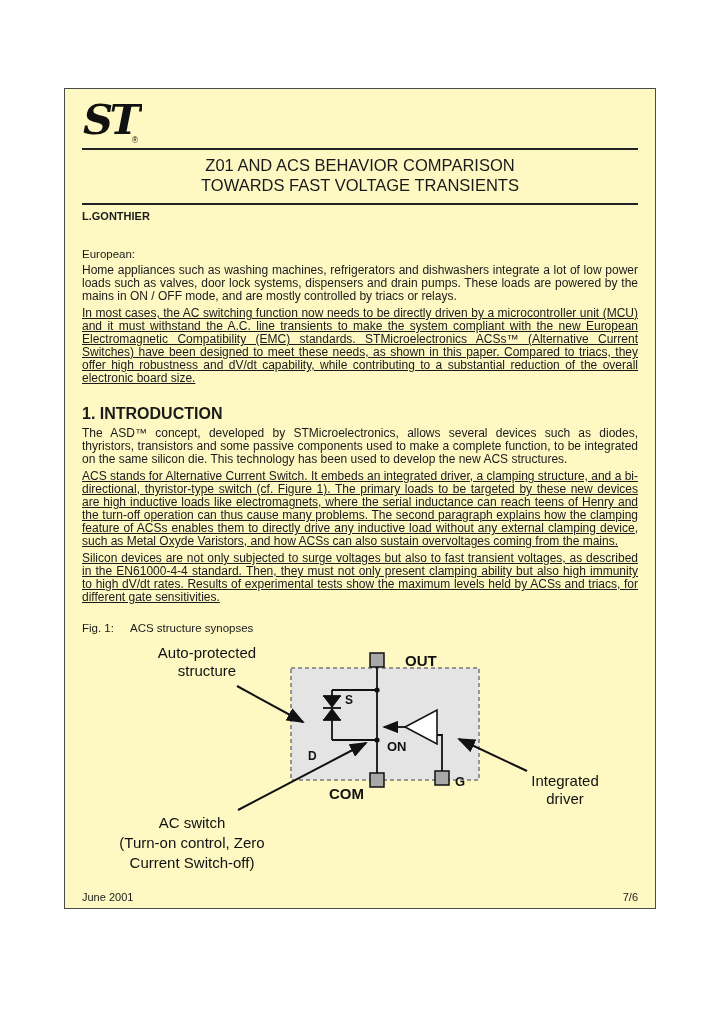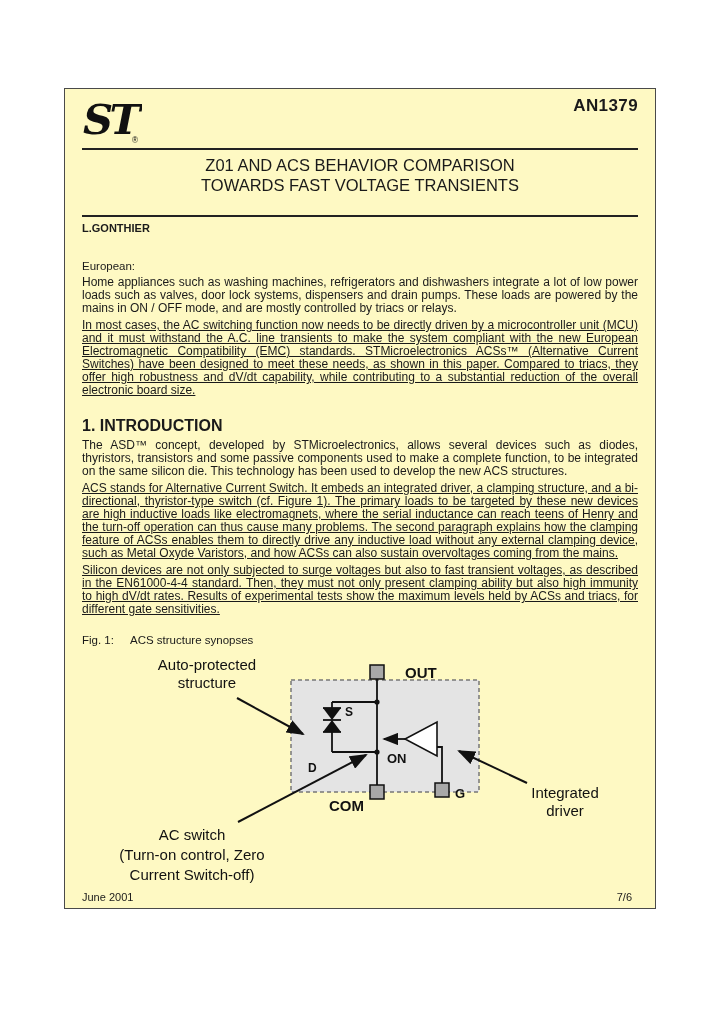--- a/index.html
+++ b/index.html
@@ -12,47 +12,46 @@
     position:absolute;left:64px;top:88px;width:592px;height:821px;
     border:1px solid #4a4a4a;background:#fef9c3;box-sizing:border-box;
     padding:0 17px;
   }
   .hdr{display:flex;justify-content:space-between;align-items:flex-start;margin-top:7px;}
   .hdr-right{text-align:right;}
   .doc-num{font-size:17px;font-weight:bold;letter-spacing:.4px;}
   .doc-type{font-size:21px;font-weight:bold;letter-spacing:.4px;margin-top:2px;}
   .rule{border-top:2px solid #222;margin-top:3px;height:0;}
   .rule2{border-top:2px solid #222;height:0;}
-  .title{text-align:center;font-size:16.5px;line-height:20px;padding:5px 0 20px;font-weight:400;}
+  .title{text-align:center;font-size:16.5px;line-height:20px;padding:5px 0 8px;font-weight:400;}
   .author{text-align:left;font-size:11px;font-weight:bold;margin-top:5px;}
   .abstract-label{margin-top:26px;font-size:11.5px;}
   p.body{font-size:12px;line-height:13px;text-align:justify;margin:4px 0 0 0;}
   p.body + p.body{text-decoration:underline;}
   .section-heading{margin-top:20px;font-size:16px;font-weight:bold;}
   .fig-caption{margin-top:18px;font-size:11.5px;}
   .fig-caption .cap-label{font-weight:normal;margin-right:16px;}
   .figure{margin:6px 0 0 13px;}
   .footer{
-    position:absolute;left:17px;right:23px;bottom:5px;
+    position:absolute;left:17px;right:17px;bottom:5px;
     display:flex;justify-content:space-between;font-size:11px;
   }
   svg text{fill:#111;}
 </style>
 </head>
 <body>
 
 <div class="frame">
 
   <div class="hdr">
     <svg viewBox="0 0 66 54" width="60" height="49">
       <text x="1" y="42" font-size="46" font-weight="bold" font-style="italic" font-family="'DejaVu Serif',serif" letter-spacing="-4">ST</text>
       <text x="55" y="52" font-size="9">®</text>
     </svg>
     <div class="hdr-right">
-      <div class="doc-num">AN1379</div>
     </div>
   </div>
 
   <div class="rule"></div>
 
   <div class="title">
     <div>Z01 AND ACS BEHAVIOR COMPARISON</div>
     <div>TOWARDS FAST VOLTAGE TRANSIENTS</div>
   </div>
 

